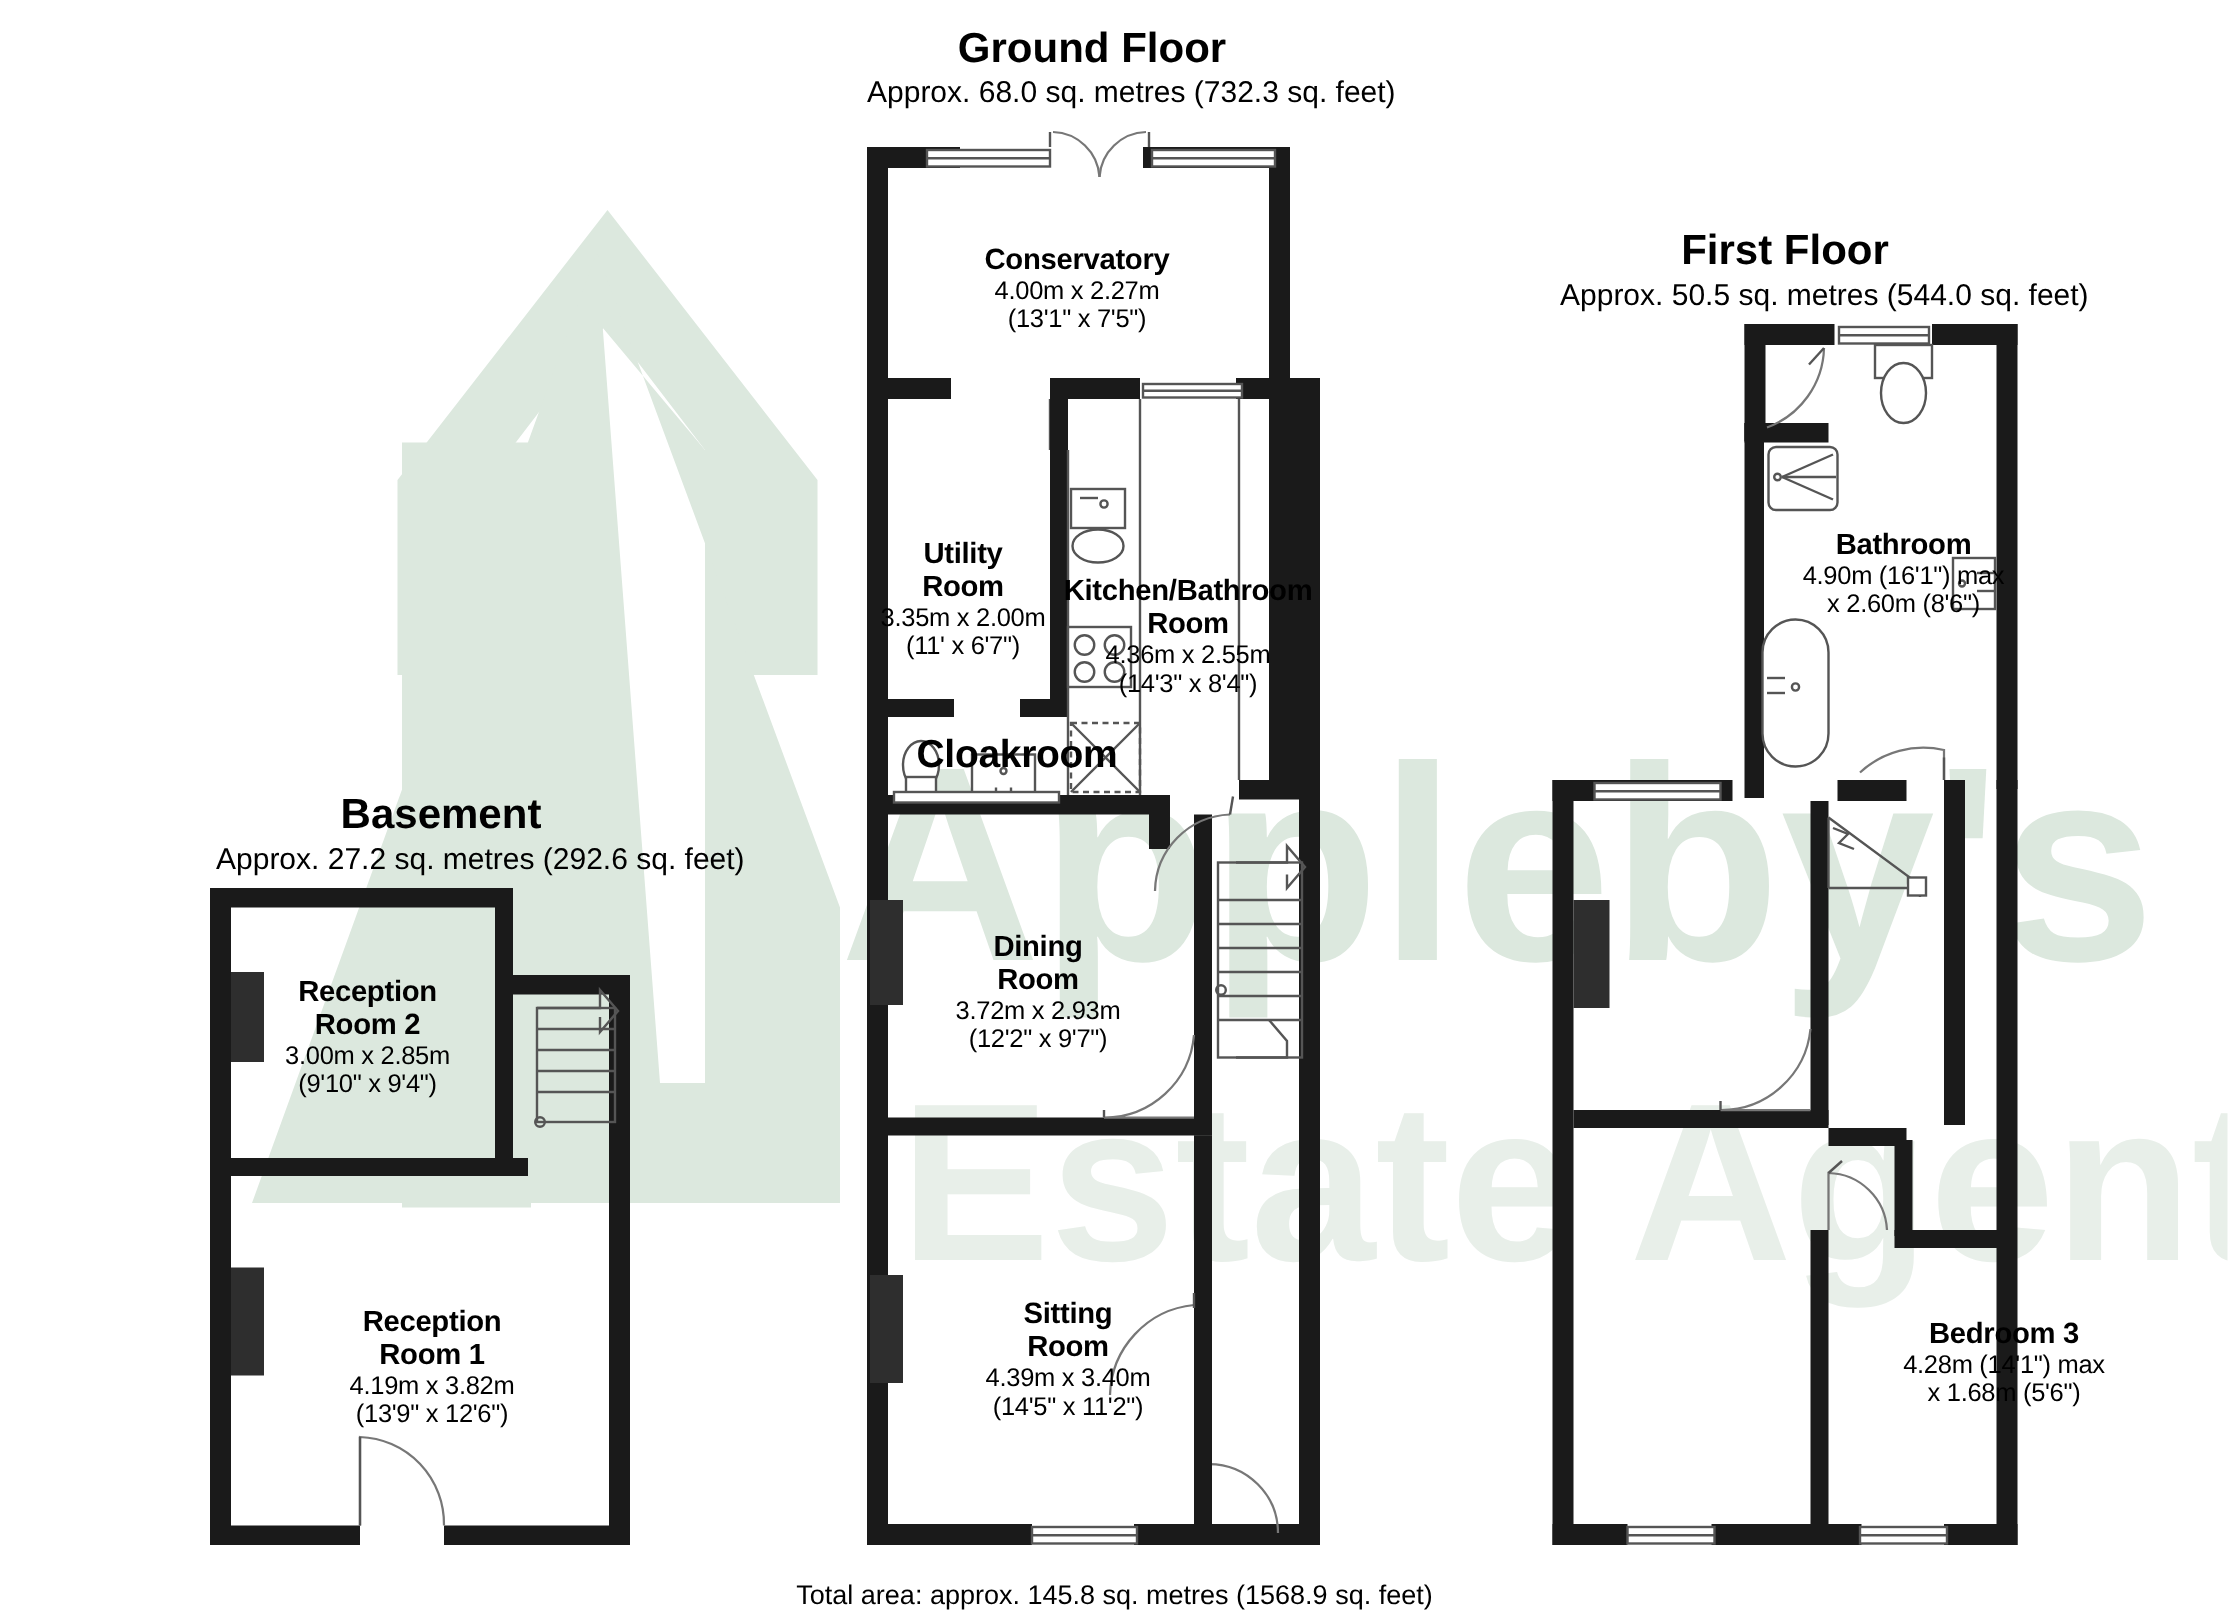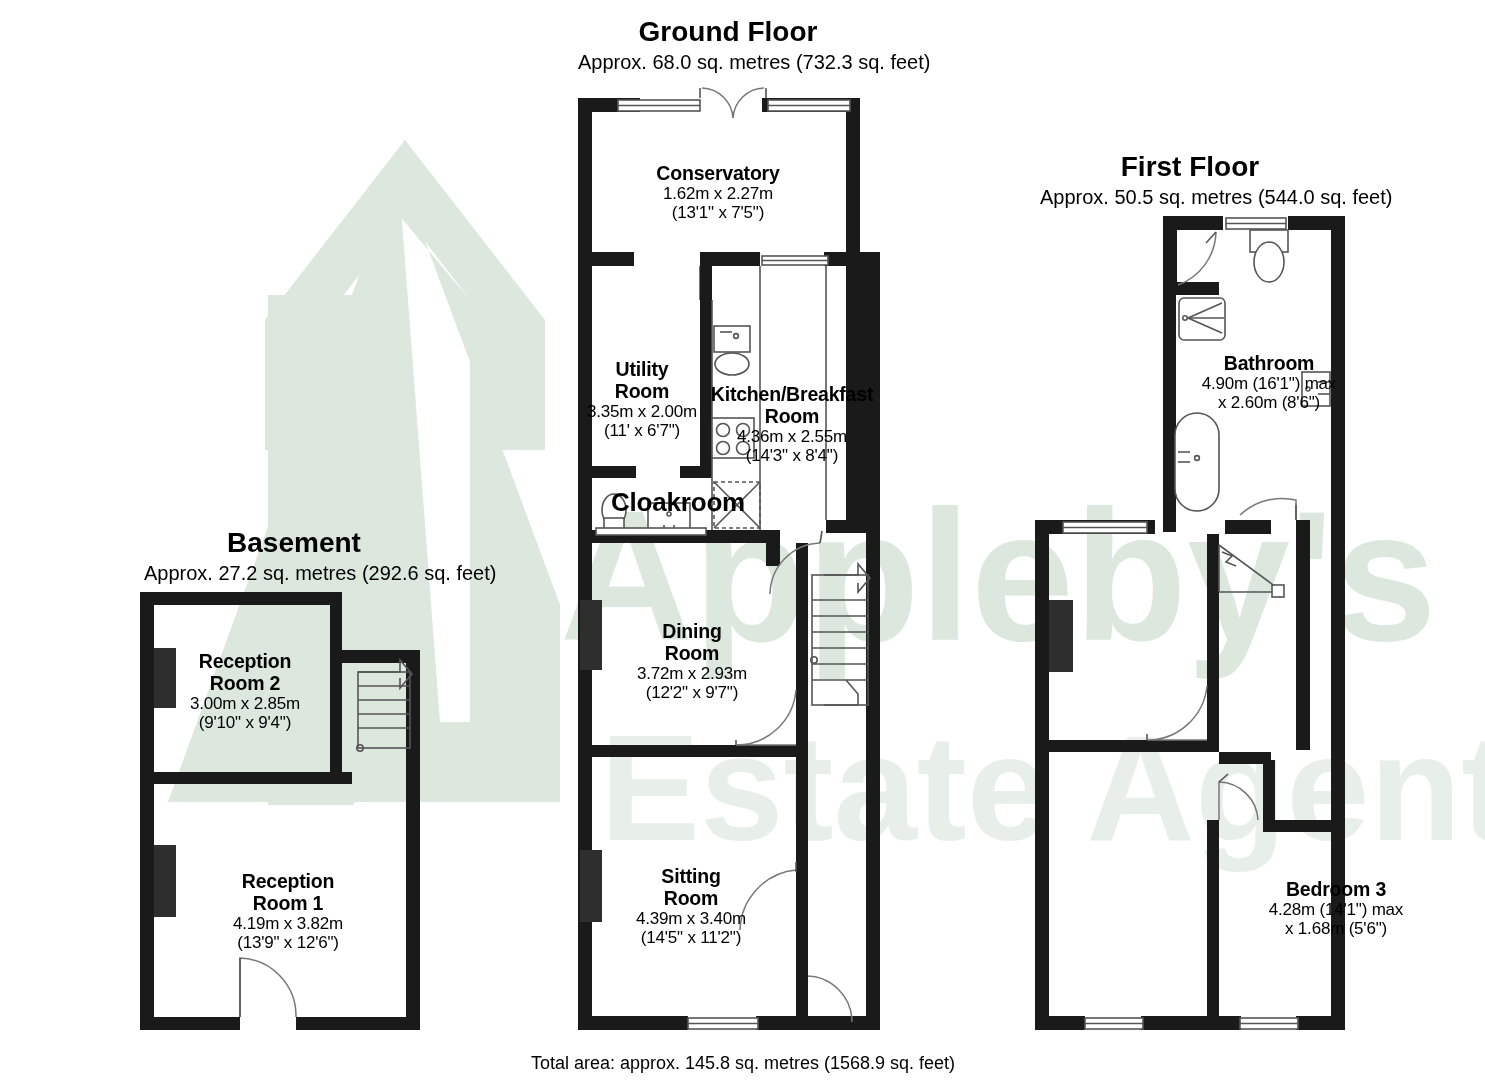--- a/index.html
+++ b/index.html
@@ -405,50 +405,50 @@
     <span class="fsub">Approx. 50.5 sq. metres (544.0 sq. feet)</span>
   </div>
 
   <div class="floor-title" style="left:144px; top:527px; width:300px;">
     <span class="ftitle">Basement</span>
     <span class="fsub">Approx. 27.2 sq. metres (292.6 sq. feet)</span>
   </div>
 
   <div class="label" style="left:568px; top:142px; width:300px;">
     <span class="lname">Conservatory</span>
-    <span class="ldim">1.62m x 2.27m</span>
+    <span class="ldim">4.00m x 2.27m</span>
     <span class="ldim">(13'1" x 7'5")</span>
   </div>
 
   <div class="label" style="left:566px; top:338px; width:152px;">
     <span class="lname">Utility</span>
     <span class="lname">Room</span>
     <span class="ldim">3.35m x 2.00m</span>
     <span class="ldim">(11' x 6'7")</span>
   </div>
 
   <div class="label" style="left:704px; top:363px; width:176px;">
-    <span class="lname">Kitchen/Breakfast</span>
+    <span class="lname">Kitchen/Bathroom</span>
     <span class="lname">Room</span>
     <span class="ldim">4.36m x 2.55m</span>
     <span class="ldim">(14'3" x 8'4")</span>
   </div>
 
   <div class="label single" style="left:578px; top:468px; width:200px;">
     <span class="lname">Cloakroom</span>
   </div>
 
   <div class="label" style="left:604px; top:600px; width:176px;text-align:center;">
     <span class="lname">Dining</span>
     <span class="lname">Room</span>
     <span class="ldim">3.72m x 2.93m</span>
     <span class="ldim">(12'2" x 9'7")</span>
   </div>
 
-  <div class="label" style="left:602px; top:845px; width:178px;">
+  <div class="label" style="left:602px; top:845px; width:178px;padding-left:21px;">
     <span class="lname">Sitting</span>
     <span class="lname">Room</span>
     <span class="ldim">4.39m x 3.40m</span>
     <span class="ldim">(14'5" x 11'2")</span>
   </div>
 
   <div class="label" style="left:1165px; top:332px; width:208px;">
     <span class="lname">Bathroom</span>
     <span class="ldim">4.90m (16'1") max</span>
     <span class="ldim">x 2.60m (8'6")</span>

